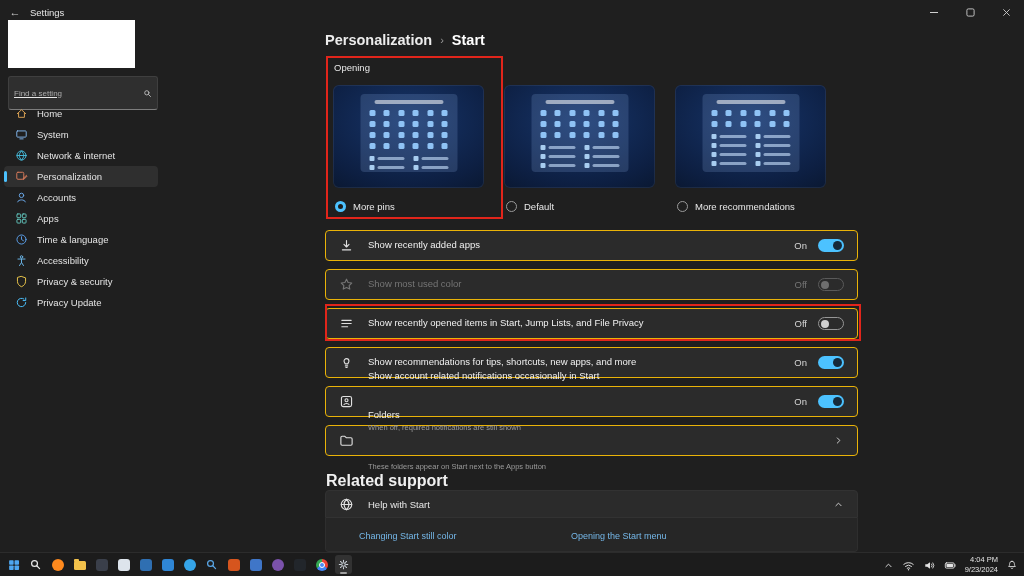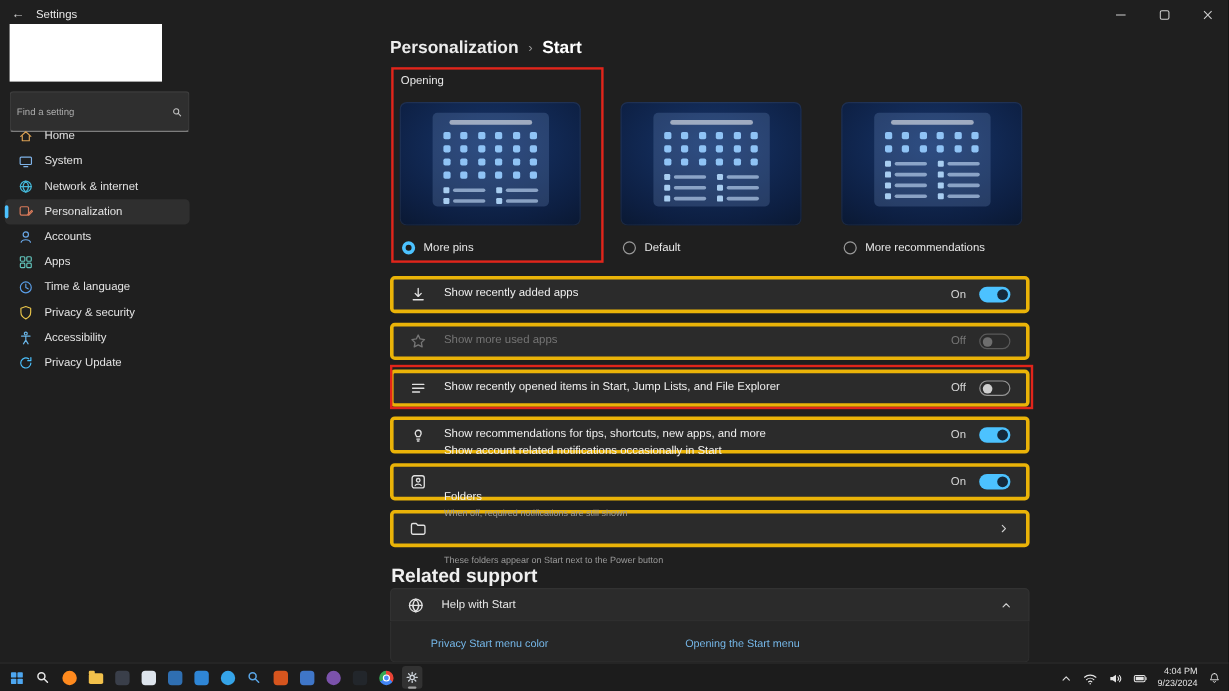--- a/index.html
+++ b/index.html
@@ -10,58 +10,58 @@
   
   .titlebar{position:absolute;top:0;left:0;right:0;height:24px;display:flex;align-items:center;}
   .back-btn{width:30px;height:24px;display:flex;align-items:center;justify-content:center;color:#d0d0d0;font-size:11px;cursor:pointer;}
   .tb-title{font-size:9.5px;color:#e8e8e8;}
   .win-controls{position:absolute;right:0;top:0;height:24px;display:flex;}
   .win-btn{width:36px;height:24px;display:flex;align-items:center;justify-content:center;color:#cfcfcf;cursor:pointer;}
 
   
   .profile-box{position:absolute;left:8px;top:20px;width:127px;height:48px;background:#ffffff;}
   .searchbox{position:absolute;left:8px;top:76px;width:150px;height:16px;background:#2f2f2f;
-    border:1px solid #3f3f3f;border-bottom-color:#7d7d7d;border-radius:3px;display:flex;align-items:center;padding:16px 5px;}
+    border:1px solid #3f3f3f;border-bottom-color:#7d7d7d;border-radius:3px;display:flex;align-items:center;padding:16px 5px;text-decoration:underline;}
   .searchbox input{flex:1;min-width:0;background:transparent;border:none;outline:none;color:#cfcfcf;font-size:8px;font-family:inherit;}
   .searchbox input::placeholder{color:#ababab;}
   .nav{position:absolute;left:4px;top:103px;width:154px;}
   .nav-item{height:21px;display:flex;align-items:center;gap:9px;padding-left:10px;border-radius:4px;position:relative;cursor:pointer;}
   .nav-item.selected{background:#2f2f2f;}
   .nav-item.selected::before{content:"";position:absolute;left:0;top:5px;width:3px;height:11px;border-radius:2px;background:var(--accent);}
   .nav-icon{width:14px;height:14px;display:flex;align-items:center;justify-content:center;flex:none;}
   .nav-label{font-size:9.5px;color:#e4e4e4;white-space:nowrap;}
 
   
   .main{position:absolute;left:325px;top:24px;width:533px;height:528px;}
   .breadcrumb{position:absolute;top:8px;left:0;display:flex;align-items:center;gap:8px;}
   .bc-parent{font-size:14.5px;font-weight:600;color:#ececec;}
   .bc-sep{font-size:11px;color:#9a9a9a;}
   .bc-current{font-size:14.5px;font-weight:700;color:#ffffff;}
   .layout-label{position:absolute;top:38px;left:9px;font-size:9.5px;color:#e8e8e8;}
-  .layout-row{position:absolute;top:61px;left:8px;display:flex;gap:33px;}
+  .layout-row{position:absolute;top:61px;left:8px;display:flex;gap:20px;}
   .layout-option{width:151px;}
   .mini-screen{width:151px;height:103px;border-radius:6px;overflow:hidden;position:relative;
     background:radial-gradient(95% 95% at 50% 35%, #17356a 0%, #0d1f42 65%, #081428 100%);
     box-shadow:inset 0 0 0 1px rgba(255,255,255,.07);cursor:pointer;}
   .mini-start{position:absolute;left:50%;top:9px;transform:translateX(-50%);width:97px;height:78px;
     background:rgba(140,175,230,.20);border-radius:4px;padding:6px 9px;}
   .mini-search{height:4px;border-radius:2px;background:rgba(255,255,255,.55);margin:0 5px 6px;}
   .pins{display:grid;grid-template-columns:repeat(6,6px);justify-content:space-between;grid-auto-rows:6px;row-gap:5px;margin-bottom:7px;}
   .pin{background:#8fc3f5;border-radius:1.5px;}
   .recs{display:grid;grid-template-columns:1fr 1fr;column-gap:9px;row-gap:4px;}
   .rec{display:flex;align-items:center;gap:3px;}
   .rec-dot{width:5px;height:5px;background:#a8cdf0;border-radius:1px;flex:none;}
   .rec-line{height:2.5px;background:rgba(190,215,245,.65);border-radius:1.5px;flex:1;}
   .opt-row{display:flex;align-items:center;gap:7px;margin-top:13px;padding-left:2px;}
   .radio{width:11px;height:11px;border-radius:50%;border:1px solid #9a9a9a;flex:none;cursor:pointer;}
   .radio.sel{border:3.5px solid var(--accent);background:#1d1d1d;}
   .opt-label{font-size:9.5px;color:#e8e8e8;white-space:nowrap;}
 
   .rows{position:absolute;top:206px;left:0;width:533px;}
-  .setting-row{height:31px;background:#2b2b2b;border:3px solid #eab308;border-radius:4px;margin-bottom:8px;
+  .setting-row{height:31px;background:#2b2b2b;border:1px solid #eab308;border-radius:4px;margin-bottom:8px;
     display:flex;align-items:center;padding:0 13px;}
   .row-icon{width:16px;display:flex;margin-right:13px;flex:none;}
   .row-text{display:flex;flex-direction:column;line-height:1.3;}
   .row-title{font-size:9.5px;color:#f0f0f0;}
   .row-sub{font-size:7.5px;color:#9a9a9a;margin-top:40px;}
   .setting-row.disabled .row-title{color:#757575;}
   .row-spacer{flex:1;}
   .row-state{font-size:9.5px;color:#d6d6d6;margin-right:11px;}
   .setting-row.disabled .row-state{color:#757575;}
   .toggle{width:26px;height:13px;border-radius:7px;position:relative;flex:none;cursor:pointer;}
@@ -204,34 +204,34 @@
           <span class="nav-icon">
             <svg width="13" height="13" viewBox="0 0 16 16" fill="none" stroke="#5a9ee8" stroke-width="1.2" stroke-linecap="round" stroke-linejoin="round">
               <circle cx="8" cy="8" r="5.6"></circle>
               <path d="M8 4.6V8l2.4 1.5"></path>
             </svg>
           </span>
           <span class="nav-label">Time &amp; language</span>
         </div>
         <div class="nav-item">
           <span class="nav-icon">
-            <svg width="13" height="13" viewBox="0 0 16 16" fill="none" stroke="#e8c44a" stroke-width="1.2" stroke-linecap="round" stroke-linejoin="round">
-              <path d="M8 1.8l5 1.7v4.2c0 3.3-2.1 5.5-5 6.7-2.9-1.2-5-3.4-5-6.7V3.5z"></path>
-            </svg>
-          </span>
-          <span class="nav-label">Privacy &amp; security</span>
-        </div>
-        <div class="nav-item">
-          <span class="nav-icon">
             <svg width="13" height="13" viewBox="0 0 16 16" fill="none" stroke="#6ab6e8" stroke-width="1.2" stroke-linecap="round" stroke-linejoin="round">
               <circle cx="8" cy="3.6" r="1.5"></circle>
               <path d="M3.6 6.2h8.8M8 6.2v4.2l-2.4 3.8M8 10.4l2.4 3.8"></path>
             </svg>
           </span>
           <span class="nav-label">Accessibility</span>
+        </div>
+        <div class="nav-item">
+          <span class="nav-icon">
+            <svg width="13" height="13" viewBox="0 0 16 16" fill="none" stroke="#e8c44a" stroke-width="1.2" stroke-linecap="round" stroke-linejoin="round">
+              <path d="M8 1.8l5 1.7v4.2c0 3.3-2.1 5.5-5 6.7-2.9-1.2-5-3.4-5-6.7V3.5z"></path>
+            </svg>
+          </span>
+          <span class="nav-label">Privacy &amp; security</span>
         </div>
         <div class="nav-item">
           <span class="nav-icon">
             <svg width="13" height="13" viewBox="0 0 16 16" fill="none" stroke="#4cc2ff" stroke-width="1.2" stroke-linecap="round" stroke-linejoin="round">
               <path d="M13.2 8A5.2 5.2 0 1 1 11 3.7M13.2 2.4v3.2H10"></path>
             </svg>
           </span>
           <span class="nav-label">Privacy Update</span>
         </div>
       </div>
@@ -435,36 +435,36 @@
             <span class="knob"></span>
           </span>
         </div>
         <div class="setting-row disabled">
           <span class="row-icon">
             <svg width="15" height="15" viewBox="0 0 16 16" fill="none" stroke="#757575" stroke-width="1.2" stroke-linecap="round" stroke-linejoin="round">
               <path d="M8 2.3l1.7 3.5 3.9.6-2.8 2.7.7 3.8L8 11.1l-3.5 1.8.7-3.8L2.4 6.4l3.9-.6z"></path>
             </svg>
           </span>
           <span class="row-text">
-            <span class="row-title">Show more used apps</span>
+            <span class="row-title">Show most used color</span>
           </span>
           <span class="row-spacer"></span>
           <span class="row-state">Off</span>
           <span class="toggle off">
             <span class="knob"></span>
           </span>
         </div>
         <div class="setting-row">
           <span class="row-icon">
             <svg width="15" height="15" viewBox="0 0 16 16" fill="none" stroke="#e0e0e0" stroke-width="1.2" stroke-linecap="round" stroke-linejoin="round">
               <path d="M3 4.6h10M3 8h10M3 11.4h6.2"></path>
             </svg>
           </span>
           <span class="row-text">
-            <span class="row-title">Show recently opened items in Start, Jump Lists, and File Explorer</span>
+            <span class="row-title">Show recently opened items in Start, Jump Lists, and File Privacy</span>
           </span>
           <span class="row-spacer"></span>
           <span class="row-state">Off</span>
           <span class="toggle off">
             <span class="knob"></span>
           </span>
         </div>
         <div class="setting-row">
           <span class="row-icon">
             <svg width="15" height="15" viewBox="0 0 16 16" fill="none" stroke="#e0e0e0" stroke-width="1.2" stroke-linecap="round" stroke-linejoin="round">
@@ -500,21 +500,21 @@
           </span>
         </div>
         <div class="setting-row">
           <span class="row-icon">
             <svg width="15" height="15" viewBox="0 0 16 16" fill="none" stroke="#e0e0e0" stroke-width="1.2" stroke-linecap="round" stroke-linejoin="round">
               <path d="M2 4.8c0-.7.6-1.3 1.3-1.3h2.9L7.7 5h5c.7 0 1.3.6 1.3 1.3v5.4c0 .7-.6 1.3-1.3 1.3H3.3c-.7 0-1.3-.6-1.3-1.3z"></path>
             </svg>
           </span>
           <span class="row-text">
             <span class="row-title">Folders</span>
-            <span class="row-sub">These folders appear on Start next to the Power button</span>
+            <span class="row-sub">These folders appear on Start next to the Apps button</span>
           </span>
           <span class="row-spacer"></span>
           <span class="row-chev">
             <svg width="11" height="11" viewBox="0 0 16 16" fill="none" stroke="#d0d0d0" stroke-width="1.4" stroke-linecap="round" stroke-linejoin="round">
               <path d="M6.2 4.2 10 8l-3.8 3.8"></path>
             </svg>
           </span>
         </div>
       </div>
 
@@ -529,21 +529,21 @@
           </span>
         <span class="help-title">Help with Start</span>
         <span class="row-spacer"></span>
         <span class="row-chev" id="help-chev">
             <svg width="11" height="11" viewBox="0 0 16 16" fill="none" stroke="#d0d0d0" stroke-width="1.4" stroke-linecap="round" stroke-linejoin="round">
               <path d="M4.2 9.8 8 6l3.8 3.8"></path>
             </svg>
           </span>
       </div>
       <div class="help-body">
-        <span class="link link1">Privacy Start menu color</span>
+        <span class="link link1">Changing Start still color</span>
         <span class="link link2">Opening the Start menu</span>
       </div>
     </div>
   </div>
 
   <div class="anno" id="anno-layout"></div>
   <div class="anno" id="anno-recent"></div>
 
   <div class="taskbar">
     <div class="tb-apps">

